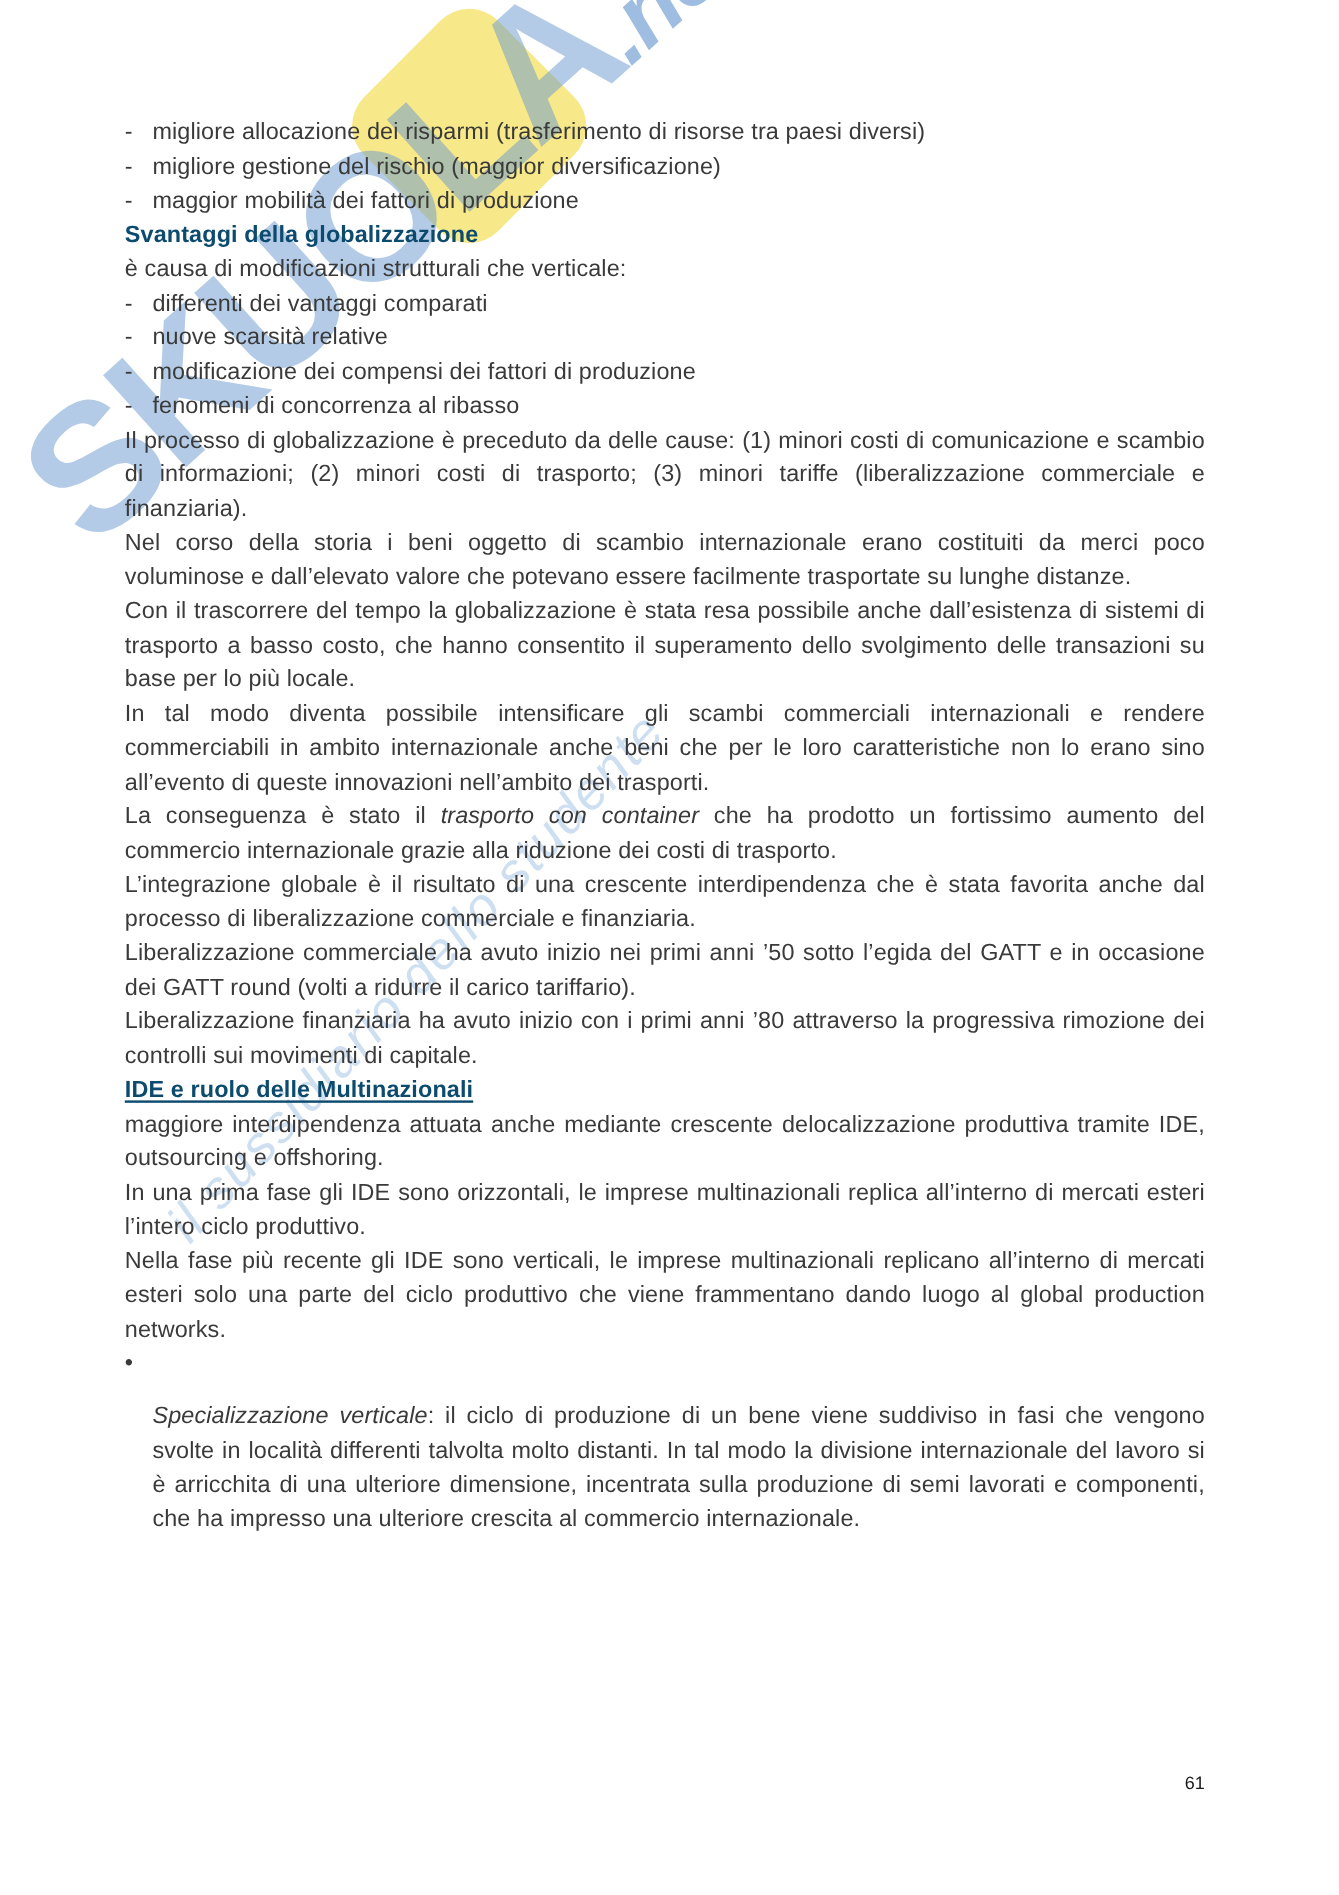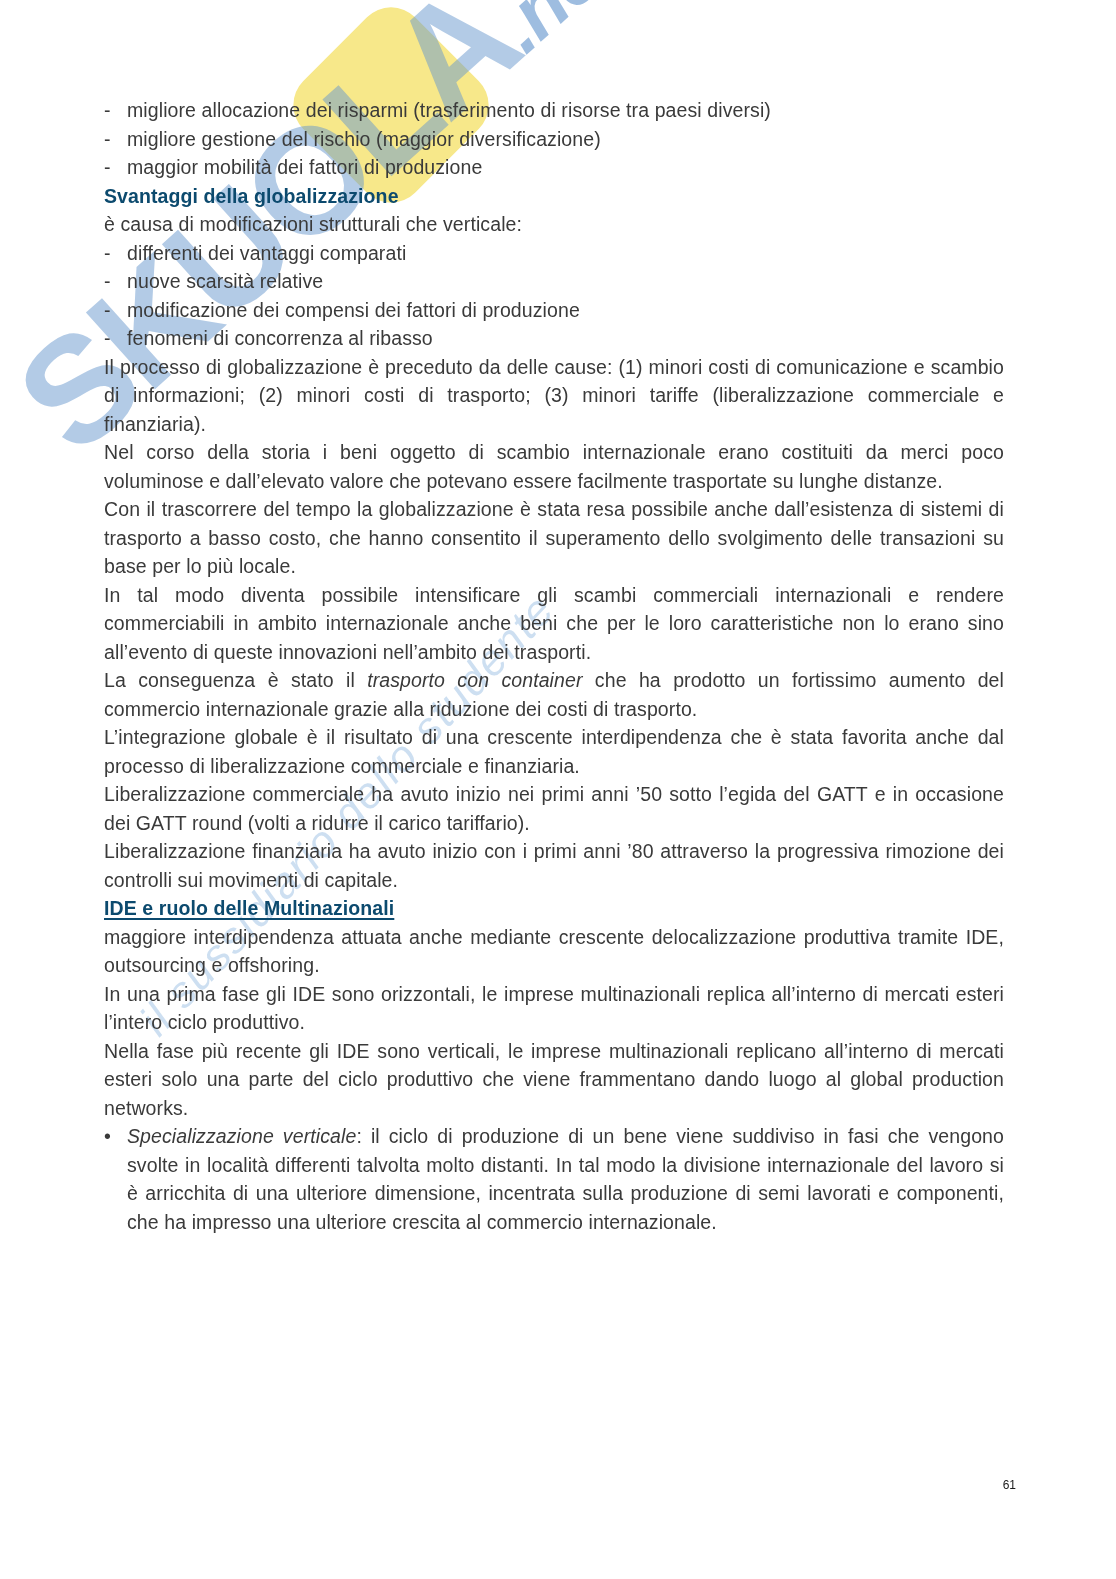--- a/index.html
+++ b/index.html
@@ -32,39 +32,39 @@
     font-style: italic; font-size: 44px; letter-spacing: 2px;
     color: rgba(136, 178, 222, 0.42); white-space: nowrap; line-height: 1;
   }
 
   
   .content {
     position: absolute; left: 104px; top: 96px; width: 900px; z-index: 2;
     font-size: 19.5px; line-height: 28.5px; letter-spacing: 0.1px;
   }
   .content p, .content div { margin: 0; padding: 0; }
-  .just { text-align: justify; }
+  .just { text-align: justify; margin-top: 44px; }
   .h { font-weight: bold; color: #0c4a6e; }
   .h.underline { text-decoration: underline; text-decoration-thickness: 1.5px; text-underline-offset: 3px; }
   .it { font-style: italic; }
 
   .bullet-row { display: flex; align-items: flex-start; }
   .bullet-marker { flex: 0 0 23px; color: #3a3a3a; }
   .bullet-text { flex: 1 1 auto; }
 
   .b2 { margin-top: 34px; }
   .b3 { margin-top: 38px; }
   .b4 { margin-top: 25px; }
   .b5 { margin-top: 25px; }
   .b6 { margin-top: 23px; }
   .b7 { margin-top: 27px; }
 
   .page-number {
-    position: absolute; top: 1478px; right: 100px; z-index: 2;
-    font-size: 12px; color: #1a1a1a;
+    position: absolute; top: 1478px; right: 112px; z-index: 2;
+    font-size: 15px; color: #1a1a1a;
   }
 </style>
 </head>
 <body>
 
 <div class="page">
 
   <div class="watermark">
     <div class="wm-diamond"></div>
     <div class="wm-brand"><span>SKUOLA</span><span class="wm-suffix">.net</span></div>

